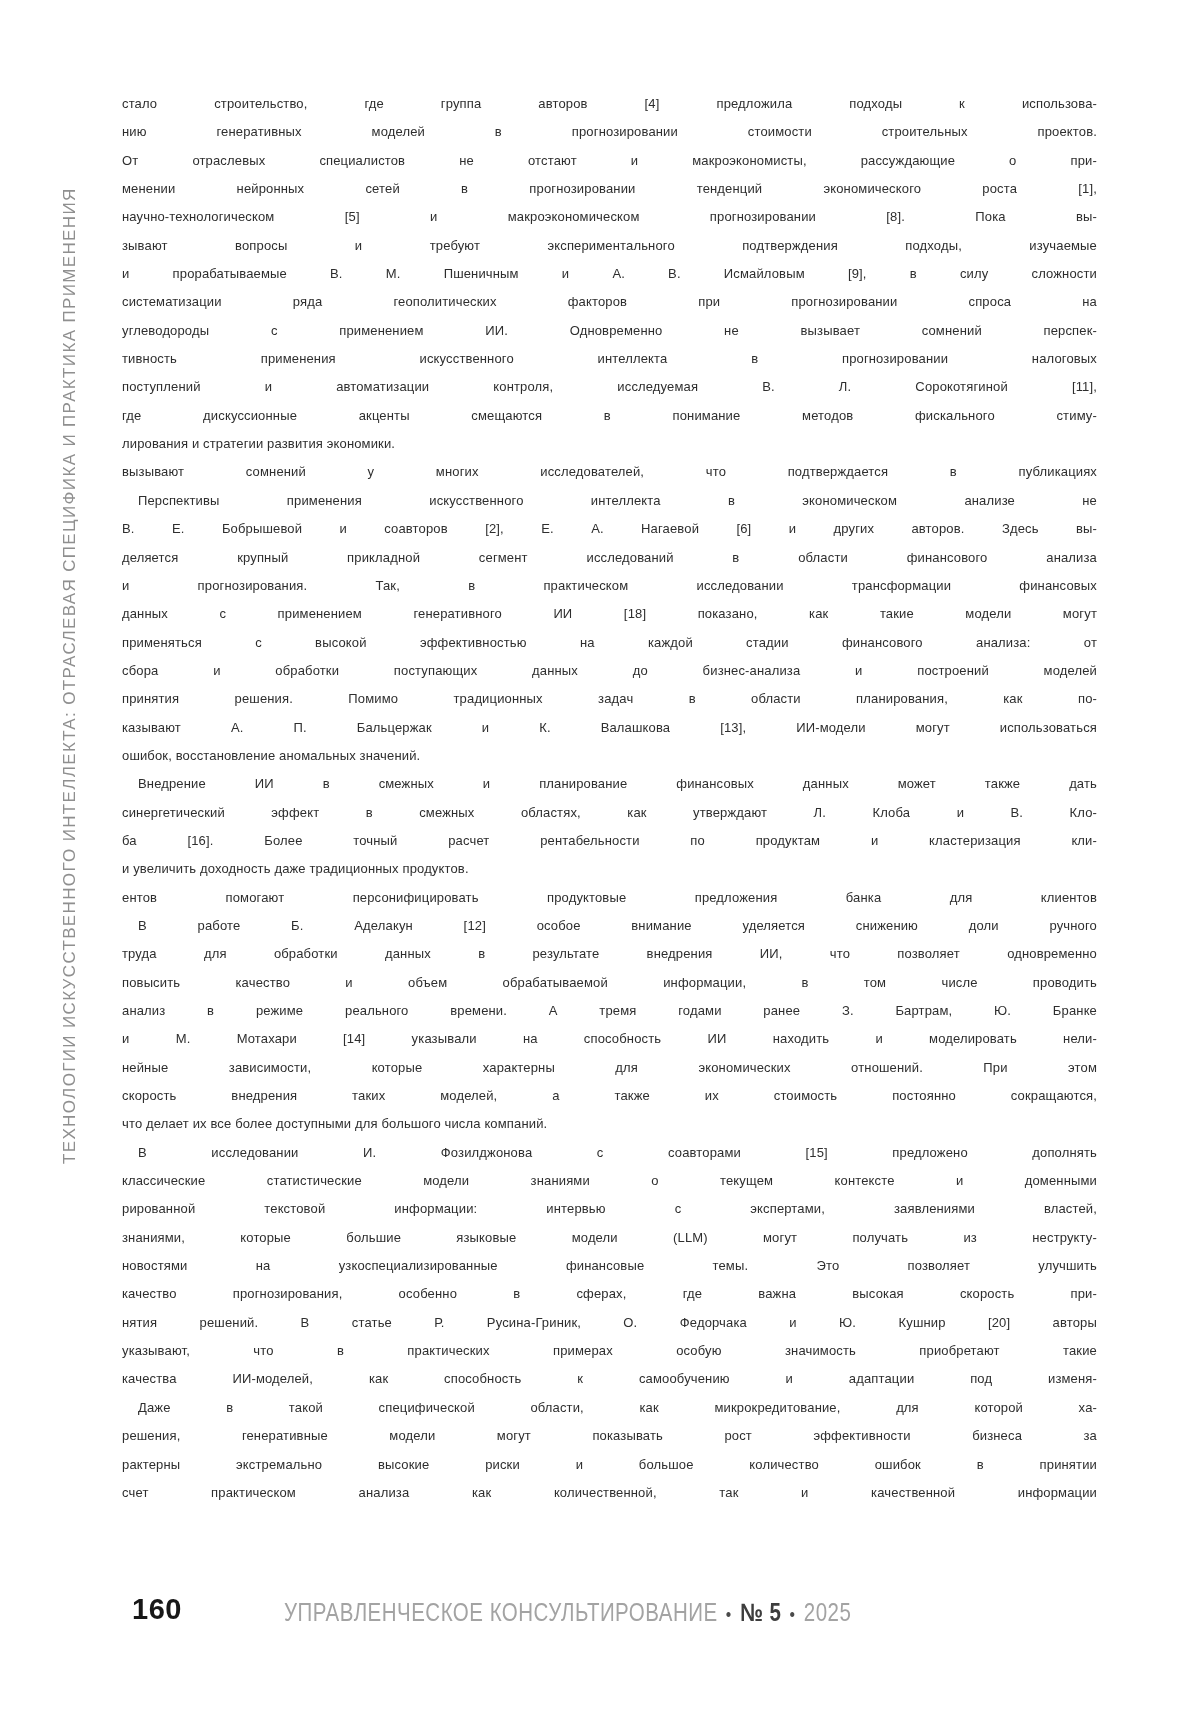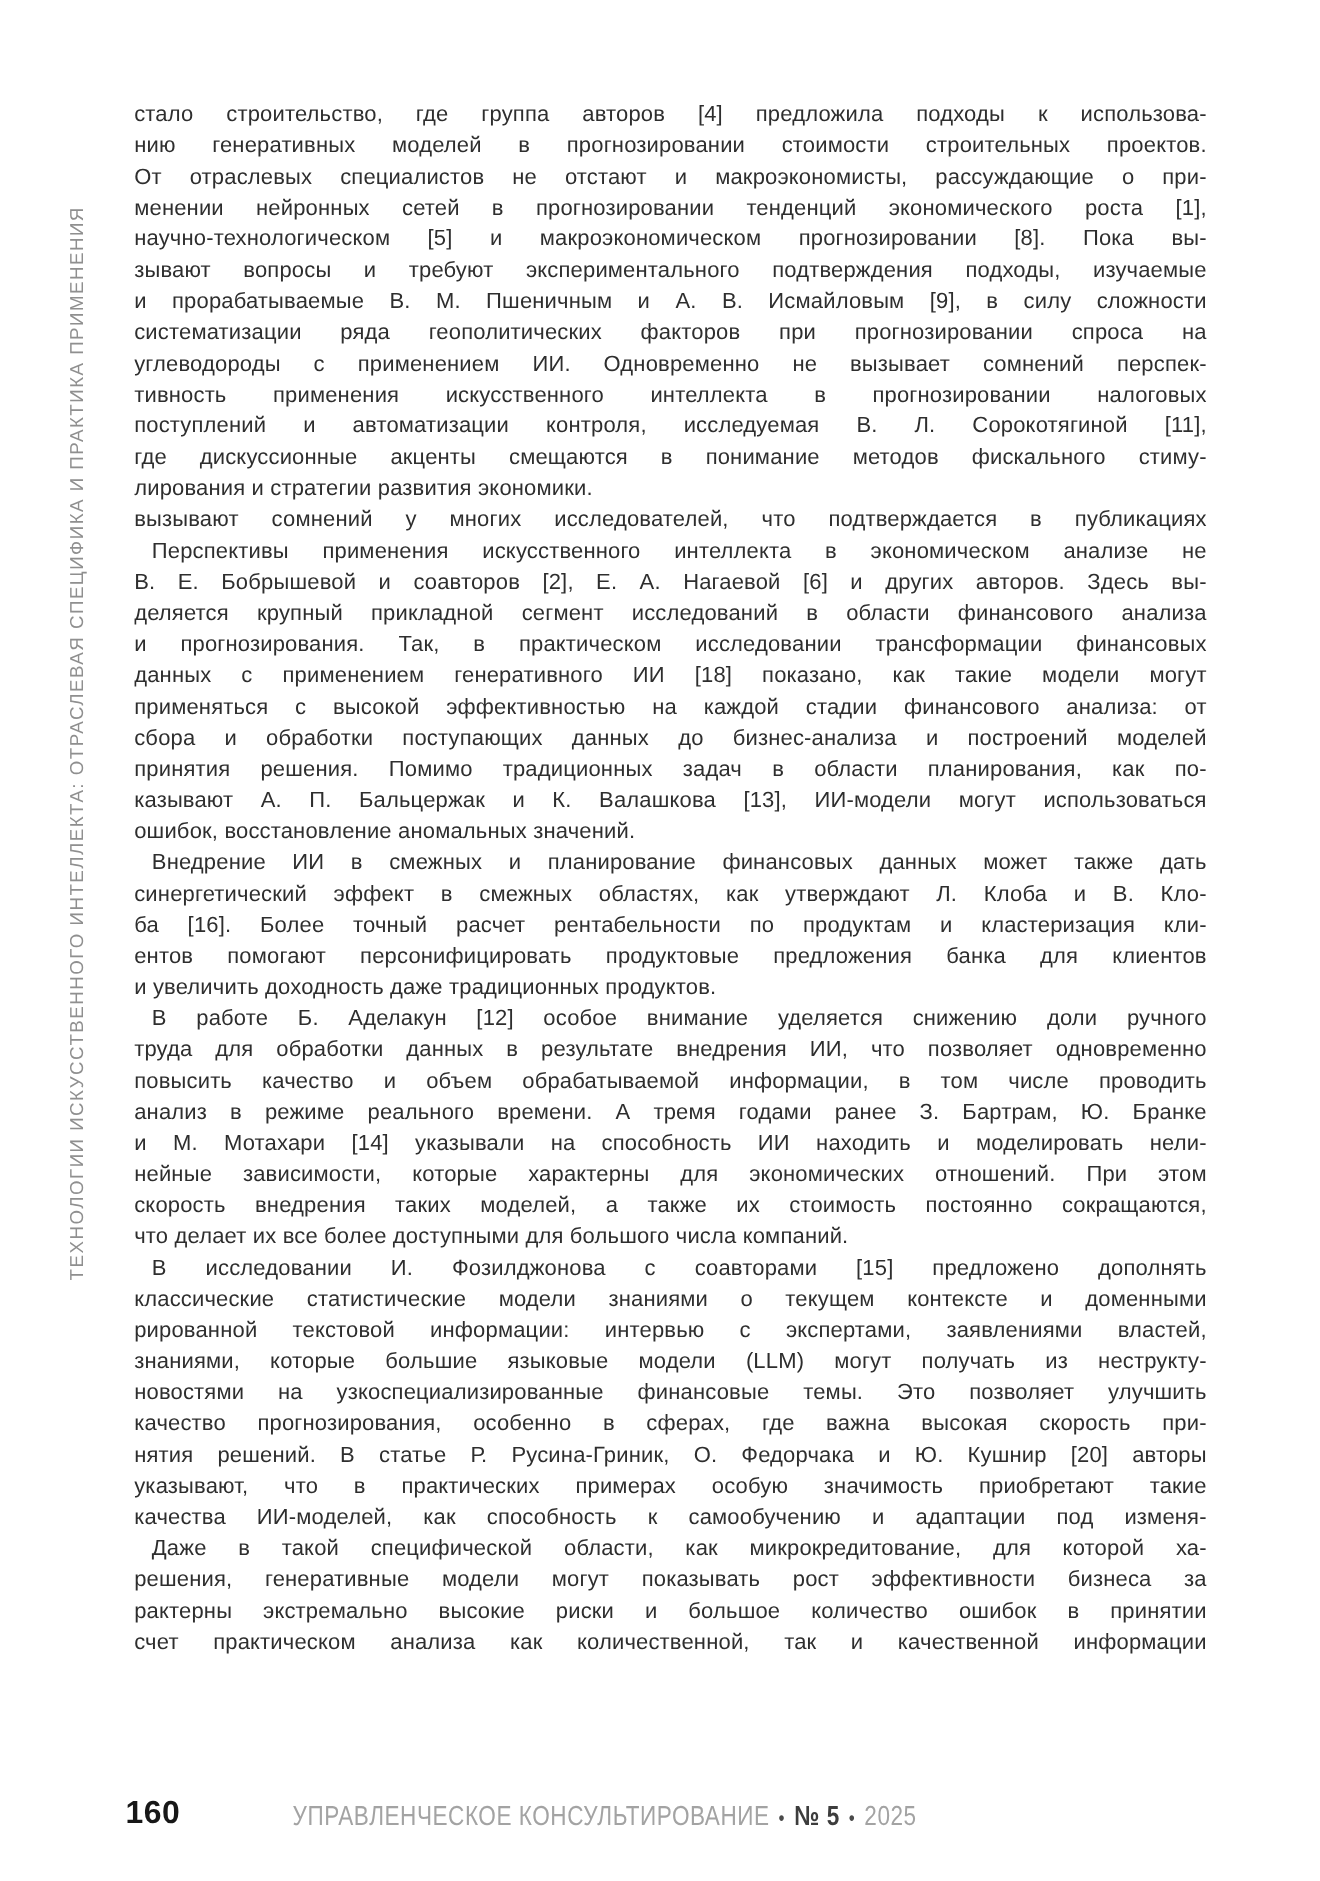--- a/index.html
+++ b/index.html
@@ -26,41 +26,40 @@
     white-space: nowrap;
     text-align: left;
   }
   
   .article {
     position: absolute;
     left: 122px;
     top: 90px;
     width: 975px;
     color: #2e2e2e;
-    font-size: 20px;
+    font-size: 13px;
     line-height: 28.35px;
     letter-spacing: 0.15px;
   }
   .para { margin: 0; padding: 0; }
   .line {
     text-align: justify;
     text-align-last: justify;
     overflow: hidden;
     white-space: normal;
   }
   .line.last { text-align-last: left; }
   .line.indent { text-indent: 16px; }
   
   .footer {
     position: absolute;
-    left: 104px;
+    left: 122px;
     top: 1592px;
     width: 975px;
     height: 44px;
-    margin-top: 39px;
   }
   .page-num {
     position: absolute;
     left: 10px;
     top: 1px;
     font-size: 29px;
     font-weight: bold;
     letter-spacing: 0.5px;
     color: #171717;
   }
@@ -115,22 +114,22 @@
         <div class="line">применяться с высокой эффективностью на каждой стадии финансового анализа: от</div>
         <div class="line">сбора и обработки поступающих данных до бизнес-анализа и построений моделей</div>
         <div class="line">принятия решения. Помимо традиционных задач в области планирования, как по-</div>
         <div class="line">казывают А. П. Бальцержак и К. Валашкова [13], ИИ-модели могут использоваться</div>
         <div class="line last">ошибок, восстановление аномальных значений.</div>
       </div>
       <div class="para">
         <div class="line indent">Внедрение ИИ в смежных и планирование финансовых данных может также дать</div>
         <div class="line">синергетический эффект в смежных областях, как утверждают Л. Клоба и В. Кло-</div>
         <div class="line">ба [16]. Более точный расчет рентабельности по продуктам и кластеризация кли-</div>
+        <div class="line last">и увеличить доходность даже традиционных продуктов.</div>
         <div class="line">ентов помогают персонифицировать продуктовые предложения банка для клиентов</div>
-        <div class="line last">и увеличить доходность даже традиционных продуктов.</div>
       </div>
       <div class="para">
         <div class="line indent">В работе Б. Аделакун [12] особое внимание уделяется снижению доли ручного</div>
         <div class="line">труда для обработки данных в результате внедрения ИИ, что позволяет одновременно</div>
         <div class="line">повысить качество и объем обрабатываемой информации, в том числе проводить</div>
         <div class="line">анализ в режиме реального времени. А тремя годами ранее З. Бартрам, Ю. Бранке</div>
         <div class="line">и М. Мотахари [14] указывали на способность ИИ находить и моделировать нели-</div>
         <div class="line">нейные зависимости, которые характерны для экономических отношений. При этом</div>
         <div class="line">скорость внедрения таких моделей, а также их стоимость постоянно сокращаются,</div>
         <div class="line last">что делает их все более доступными для большого числа компаний.</div>

